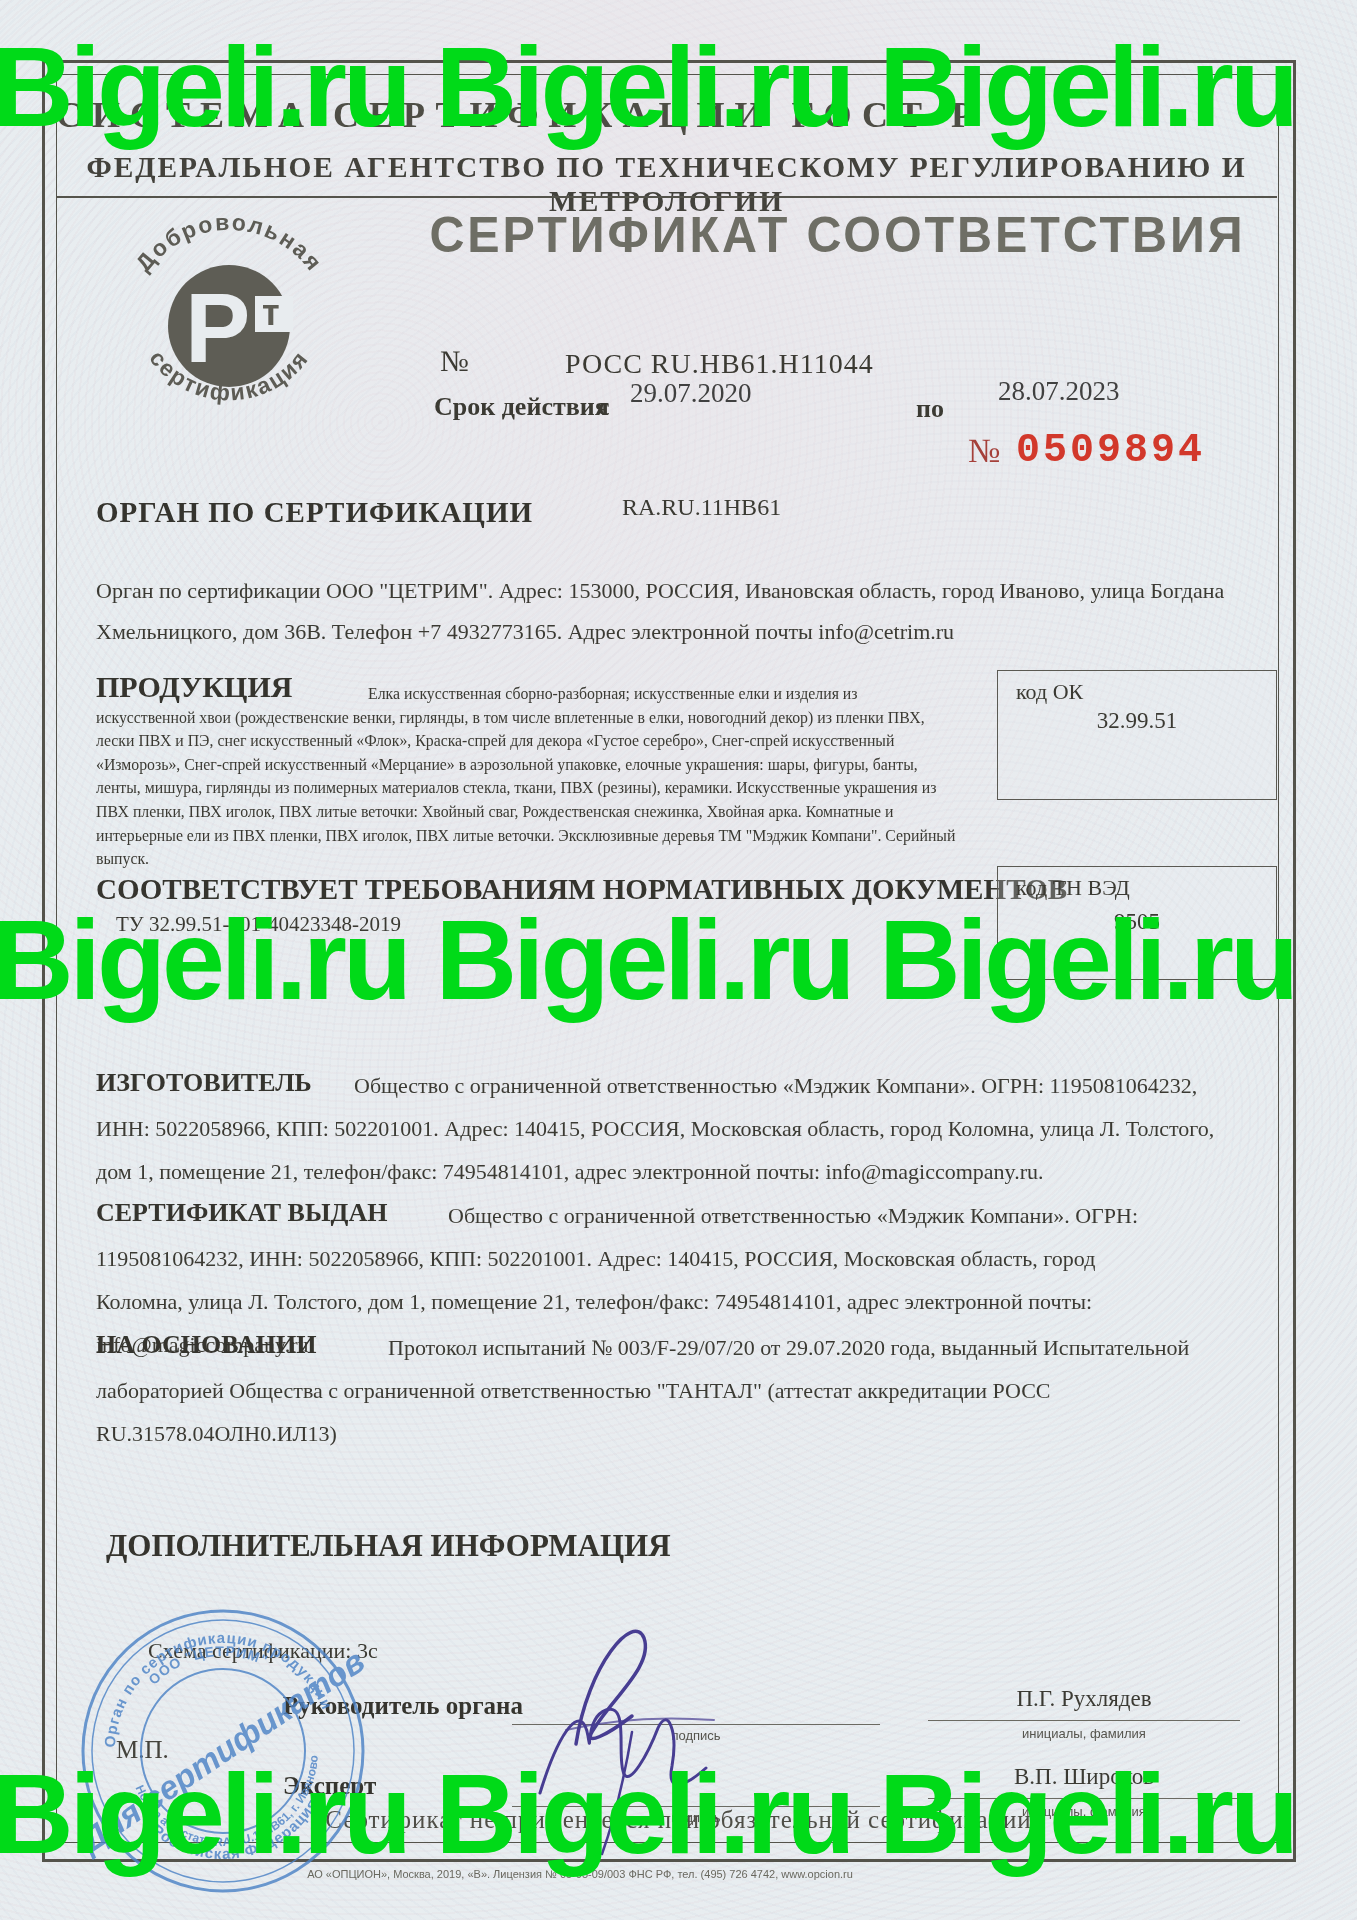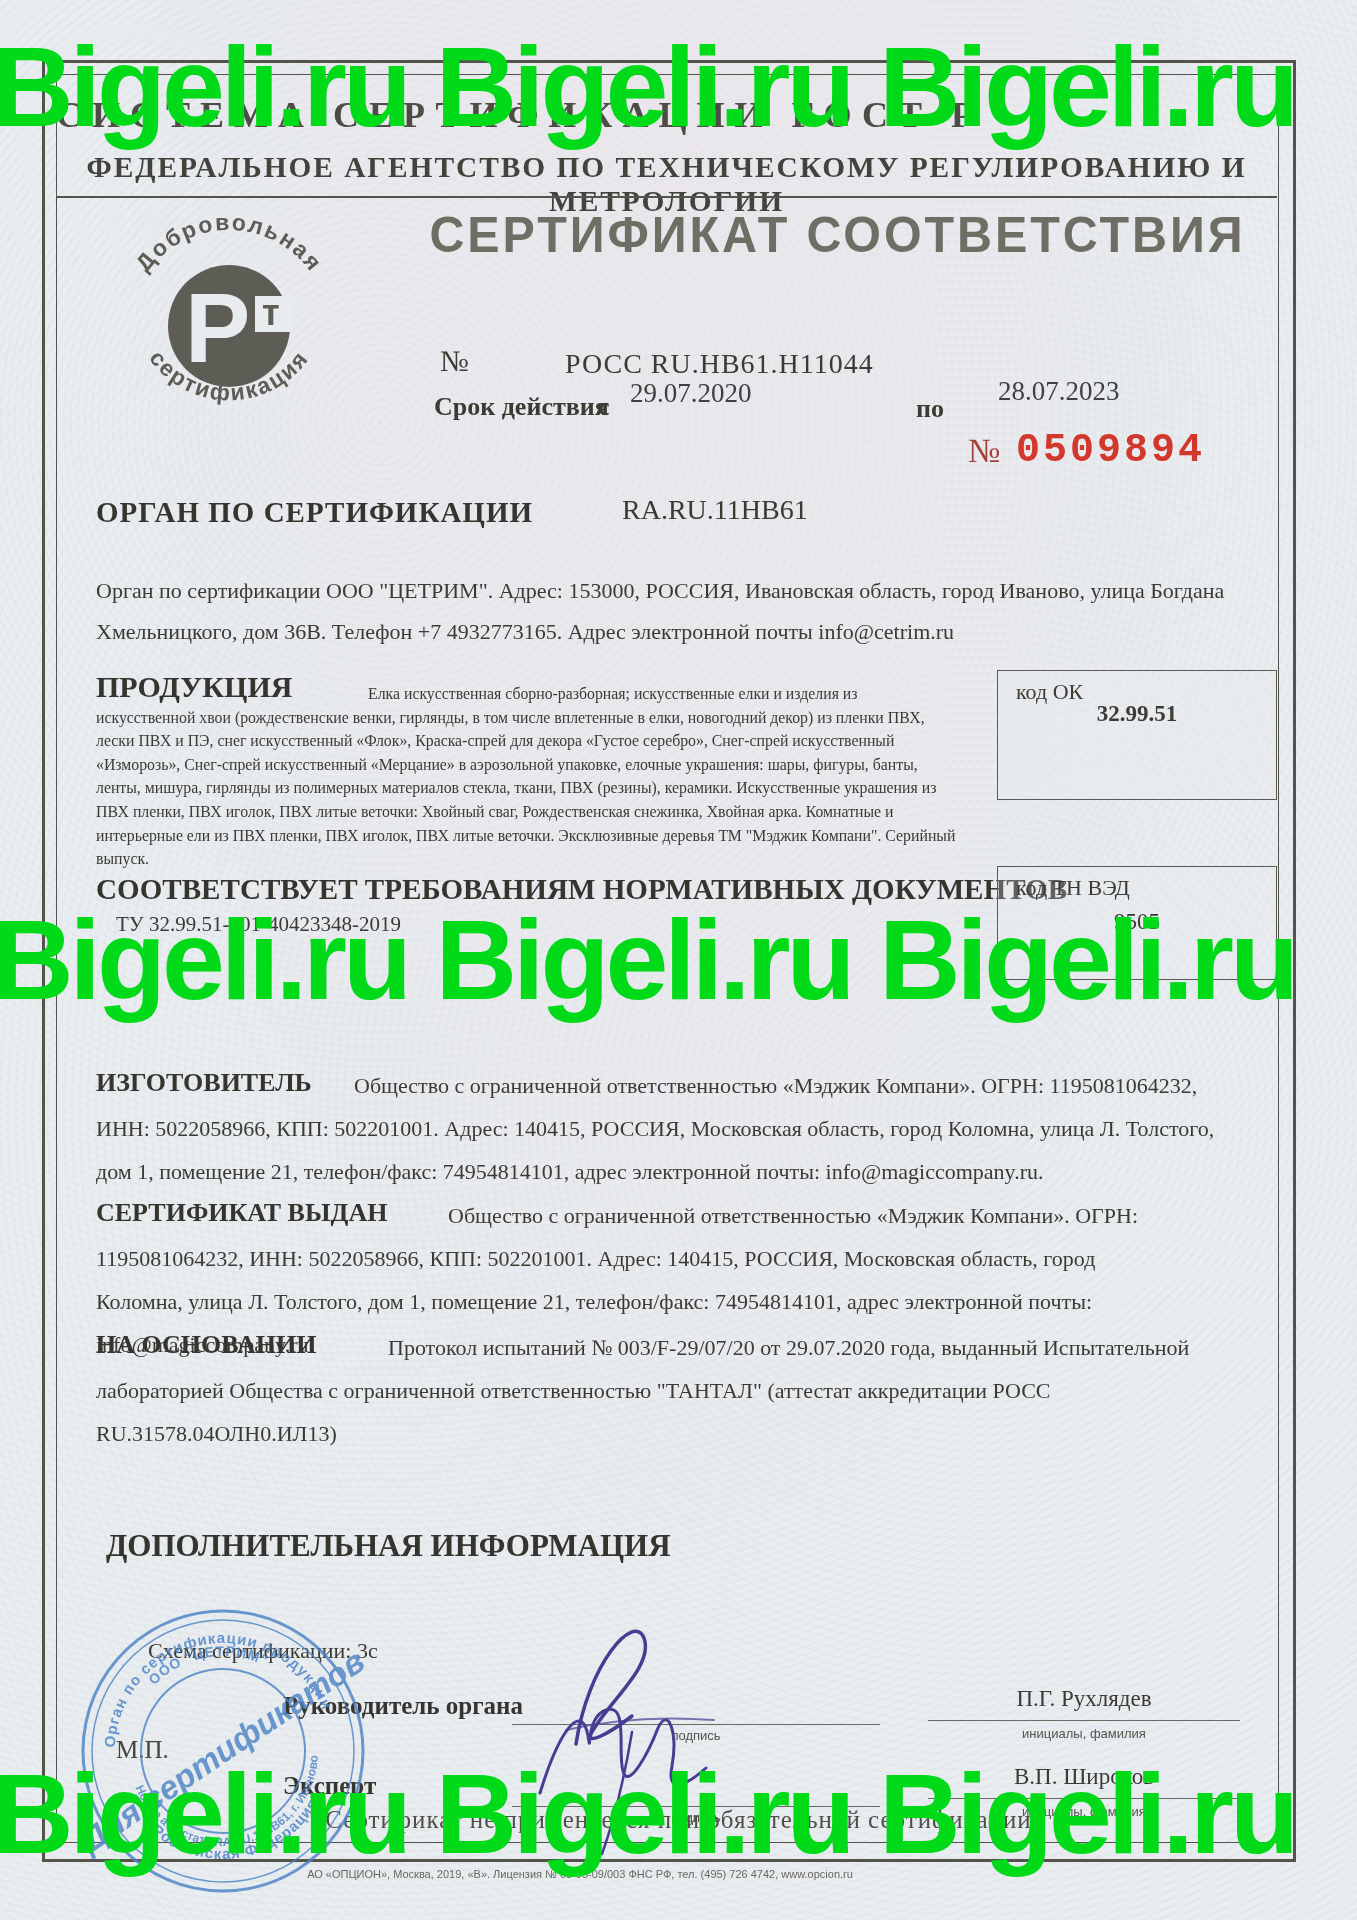--- a/index.html
+++ b/index.html
@@ -75,29 +75,29 @@
 <div class="abs serif val-label" style="left:434px;top:392px;">Срок действия</div>
 <div class="abs serif val-label" style="left:598px;top:392px;">с</div>
 <div class="abs serif val-date" style="left:630px;top:378px;">29.07.2020</div>
 <div class="abs serif val-label" style="left:916px;top:394px;">по</div>
 <div class="abs serif val-date" style="left:998px;top:376px;">28.07.2023</div>
 
 <div class="abs serif red-no">№</div>
 <div class="abs red-serial">0509894</div>
 
 <div class="abs serif h-sec" style="left:96px;top:496px;font-size:29px;letter-spacing:1px;">ОРГАН ПО СЕРТИФИКАЦИИ</div>
-<div class="abs serif" style="left:622px;top:494px;font-size:28px;">RA.RU.11НВ61</div>
+<div class="abs serif" style="left:622px;top:494px;font-size:24px;">RA.RU.11НВ61</div>
 <div class="abs serif para" style="left:96px;top:570px;width:1150px;font-size:22px;line-height:41px;">Орган по сертификации ООО "ЦЕТРИМ". Адрес: 153000, РОССИЯ, Ивановская область, город Иваново, улица Богдана Хмельницкого, дом 36В. Телефон +7 4932773165. Адрес электронной почты info@cetrim.ru</div>
 
 <div class="abs serif h-sec" style="left:96px;top:670px;font-size:30px;">ПРОДУКЦИЯ</div>
 <div class="abs serif para" style="left:96px;top:682px;width:862px;font-size:15.8px;line-height:23.6px;text-indent:272px;">Елка искусственная сборно-разборная; искусственные елки и изделия из искусственной хвои (рождественские венки, гирлянды, в том числе вплетенные в елки, новогодний декор) из пленки ПВХ, лески ПВХ и ПЭ, снег искусственный «Флок», Краска-спрей для декора «Густое серебро», Снег-спрей искусственный «Изморозь», Снег-спрей искусственный «Мерцание» в аэрозольной упаковке, елочные украшения: шары, фигуры, банты, ленты, мишура, гирлянды из полимерных материалов стекла, ткани, ПВХ (резины), керамики. Искусственные украшения из ПВХ пленки, ПВХ иголок, ПВХ литые веточки: Хвойный сваг, Рождественская снежинка, Хвойная арка. Комнатные и интерьерные ели из ПВХ пленки, ПВХ иголок, ПВХ литые веточки. Эксклюзивные деревья ТМ "Мэджик Компани". Серийный выпуск.</div>
 
 <div class="abs codebox" style="left:997px;top:670px;width:278px;height:128px;">
   <div class="serif cl">код ОК</div>
-  <div class="serif cv" style="top:30px;font-weight:bold;">32.99.51</div>
+  <div class="serif cv" style="top:37px;">32.99.51</div>
 </div>
 
 <div class="abs serif h-sec" style="left:96px;top:872px;font-size:30px;transform:scaleX(.97);transform-origin:left;">СООТВЕТСТВУЕТ ТРЕБОВАНИЯМ НОРМАТИВНЫХ ДОКУМЕНТОВ</div>
 <div class="abs serif" style="left:116px;top:912px;font-size:21px;">ТУ 32.99.51-001-40423348-2019</div>
 
 <div class="abs codebox" style="left:997px;top:866px;width:278px;height:112px;">
   <div class="serif cl">код ТН ВЭД</div>
   <div class="serif cv" style="top:42px;">9505</div>
 </div>
 

